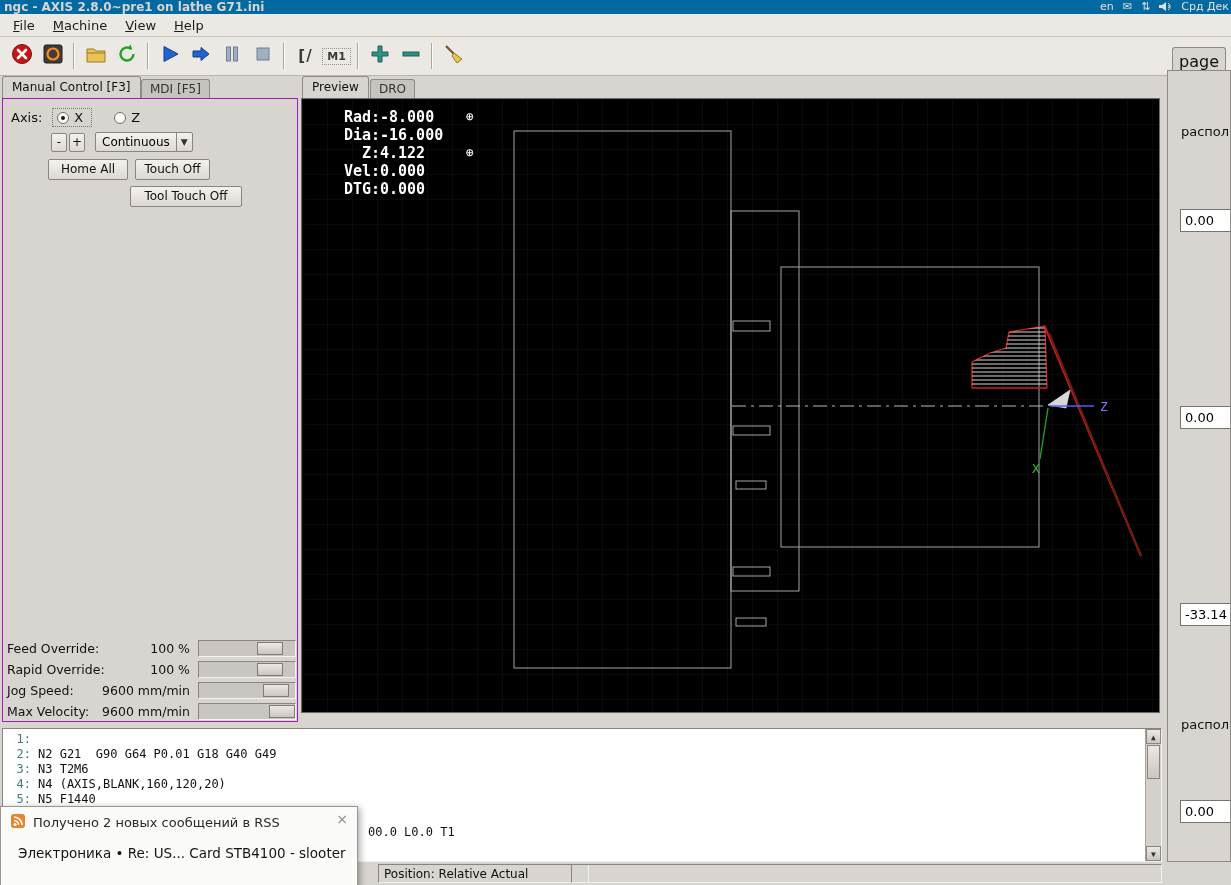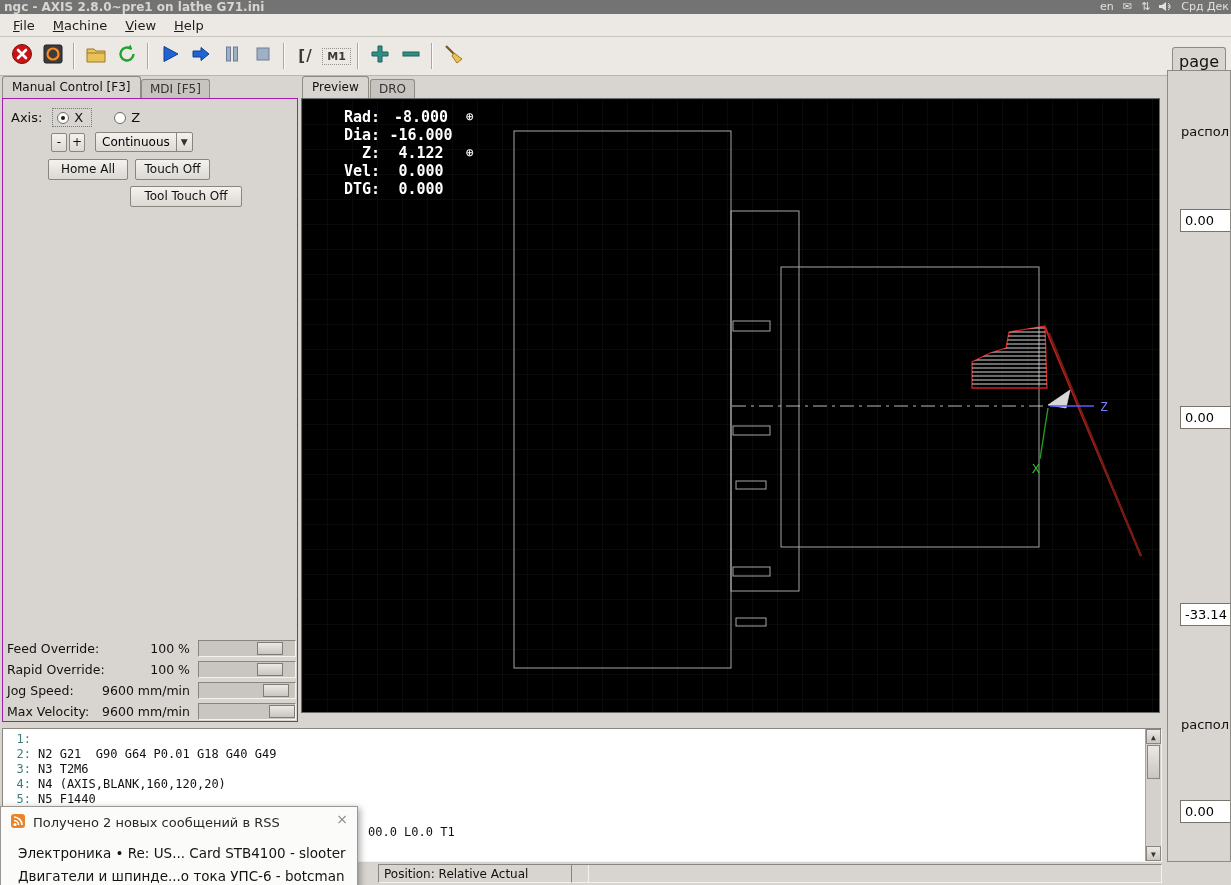--- a/index.html
+++ b/index.html
@@ -1,21 +1,21 @@
 <!DOCTYPE html>
 <html><head>
 <meta charset="utf-8">
 <style>
   * { margin:0; padding:0; box-sizing:border-box; }
   html,body { width:1231px; height:885px; overflow:hidden; }
   body { font-family:"DejaVu Sans", sans-serif; background:#d8d4d0; position:relative; }
   .abs { position:absolute; }
 
   
-  .titlebar { left:0; top:0; width:1231px; height:14px; background:#737373; color:#d8d6d2; overflow:hidden; }
+  .titlebar { left:0; top:0; width:1231px; height:14px; background:#0369a1; color:#d8d6d2; overflow:hidden; }
   .titlebar .title { position:absolute; left:4px; top:0px; font-size:12px; font-weight:bold; white-space:nowrap; }
   .tray { position:absolute; right:2px; top:0; display:flex; align-items:center; gap:9px; font-size:11px; color:#e3e1dd; }
   .tray svg { display:block; }
 
   
   .menubar { left:0; top:14px; width:1231px; height:23px; background:#ece9e5; border-bottom:1px solid #c9c5c0; display:flex; align-items:center; padding-left:4px; }
   .menu-item { font-size:13px; color:#1c1c1c; padding:3px 9px; }
   .menu-item u { text-decoration:underline; }
 
   
@@ -54,21 +54,21 @@
   .slider-row { position:absolute; left:0; width:296px; height:20px; font-size:12.5px; color:#111; }
   .slider-row .lab { position:absolute; left:5px; top:2px; white-space:nowrap; }
   .slider-row .val { position:absolute; left:58px; width:130px; top:2px; text-align:right; white-space:nowrap; }
   .trough { position:absolute; left:196px; top:1px; width:98px; height:17px; background:#c9c5c0; border:1px solid; border-color:#8a857e #f4f2ef #f4f2ef #8a857e; }
   .thumb { position:absolute; top:1px; width:26px; height:13px; background:linear-gradient(#ece9e5,#c9c5c0); border:1px solid #807b74; }
   .canvas { left:301px; top:98px; width:859px; height:615px; background:#000; border:1px solid #6a6a6a; }
   .canvas svg { position:absolute; left:0; top:0; }
   .dro { position:absolute; left:30px; top:9px; font-family:"DejaVu Sans Mono", monospace; font-size:15px; font-weight:bold; color:#fff; line-height:18px; }
   .dro-line { display:flex; }
   .dro-line .dl { width:48px; text-align:right; white-space:pre; }
-  .dro-line .dv { width:82px; text-align:center; white-space:pre; }
+  .dro-line .dv { width:82px; text-align:left; white-space:pre; }
   .dro-line .homed { width:16px; text-align:center; font-size:13px; font-weight:normal; }
 
   
   .gcode { left:2px; top:728px; width:1160px; height:134px; background:#fff; border:1px solid; border-color:#8a857e #f4f2ef #f4f2ef #8a857e; font-family:"DejaVu Sans Mono", monospace; font-size:12px; overflow:hidden; }
   .gline { height:15px; display:flex; white-space:pre; }
   .gline .n { display:inline-block; width:26px; text-align:right; color:#417c7c; margin-right:7px; }
   .gline .t { color:#101010; white-space:pre; }
   .gfrag { position:absolute; left:365px; top:96px; color:#101010; white-space:pre; }
   .gsb { position:absolute; right:0; top:0; width:16px; height:100%; background:#d4d0cb; border-left:1px solid #a8a49e; }
   .gsb .arrow { position:absolute; left:0; width:15px; height:15px; font-size:8px; color:#333; text-align:center; line-height:15px; background:linear-gradient(#ece9e5,#c9c5c0); border:1px solid #8a857e; }
@@ -346,21 +346,20 @@
   <div class="hdr">
     <span><svg width="14" height="14" viewBox="0 0 14 14">
           <rect width="14" height="14" rx="3" fill="#e8842a"></rect>
           <circle cx="4" cy="10.5" r="1.6" fill="#fff"></circle>
           <path d="M3 6.5 a4.5 4.5 0 0 1 4.5 4.5 M3 3 a8 8 0 0 1 8 8" stroke="#fff" stroke-width="1.6" fill="none"></path>
         </svg></span>
     <span>Получено 2 новых сообщений в RSS</span>
   </div>
   <span class="close">×</span>
   <span class="item" style="top:38px;">Электроника • Re: US... Card STB4100 - slooter</span>
-  <span class="item" style="top:61px;">Двигатели и шпинде...о тока УПС-6 - botcman</span>
 </div>
 
 <div class="abs rp-tab">page 1</div>
 <div class="abs rp-body">
   <span class="rp-label" style="top:53px;">распол</span>
   <span class="rp-input" style="top:138px;">0.00</span>
   <span class="rp-input" style="top:335px;">0.00</span>
   <span class="rp-input" style="top:532px;">-33.14</span>
   <span class="rp-label" style="top:646px;">распол</span>
   <span class="rp-input" style="top:729px;">0.00</span>

